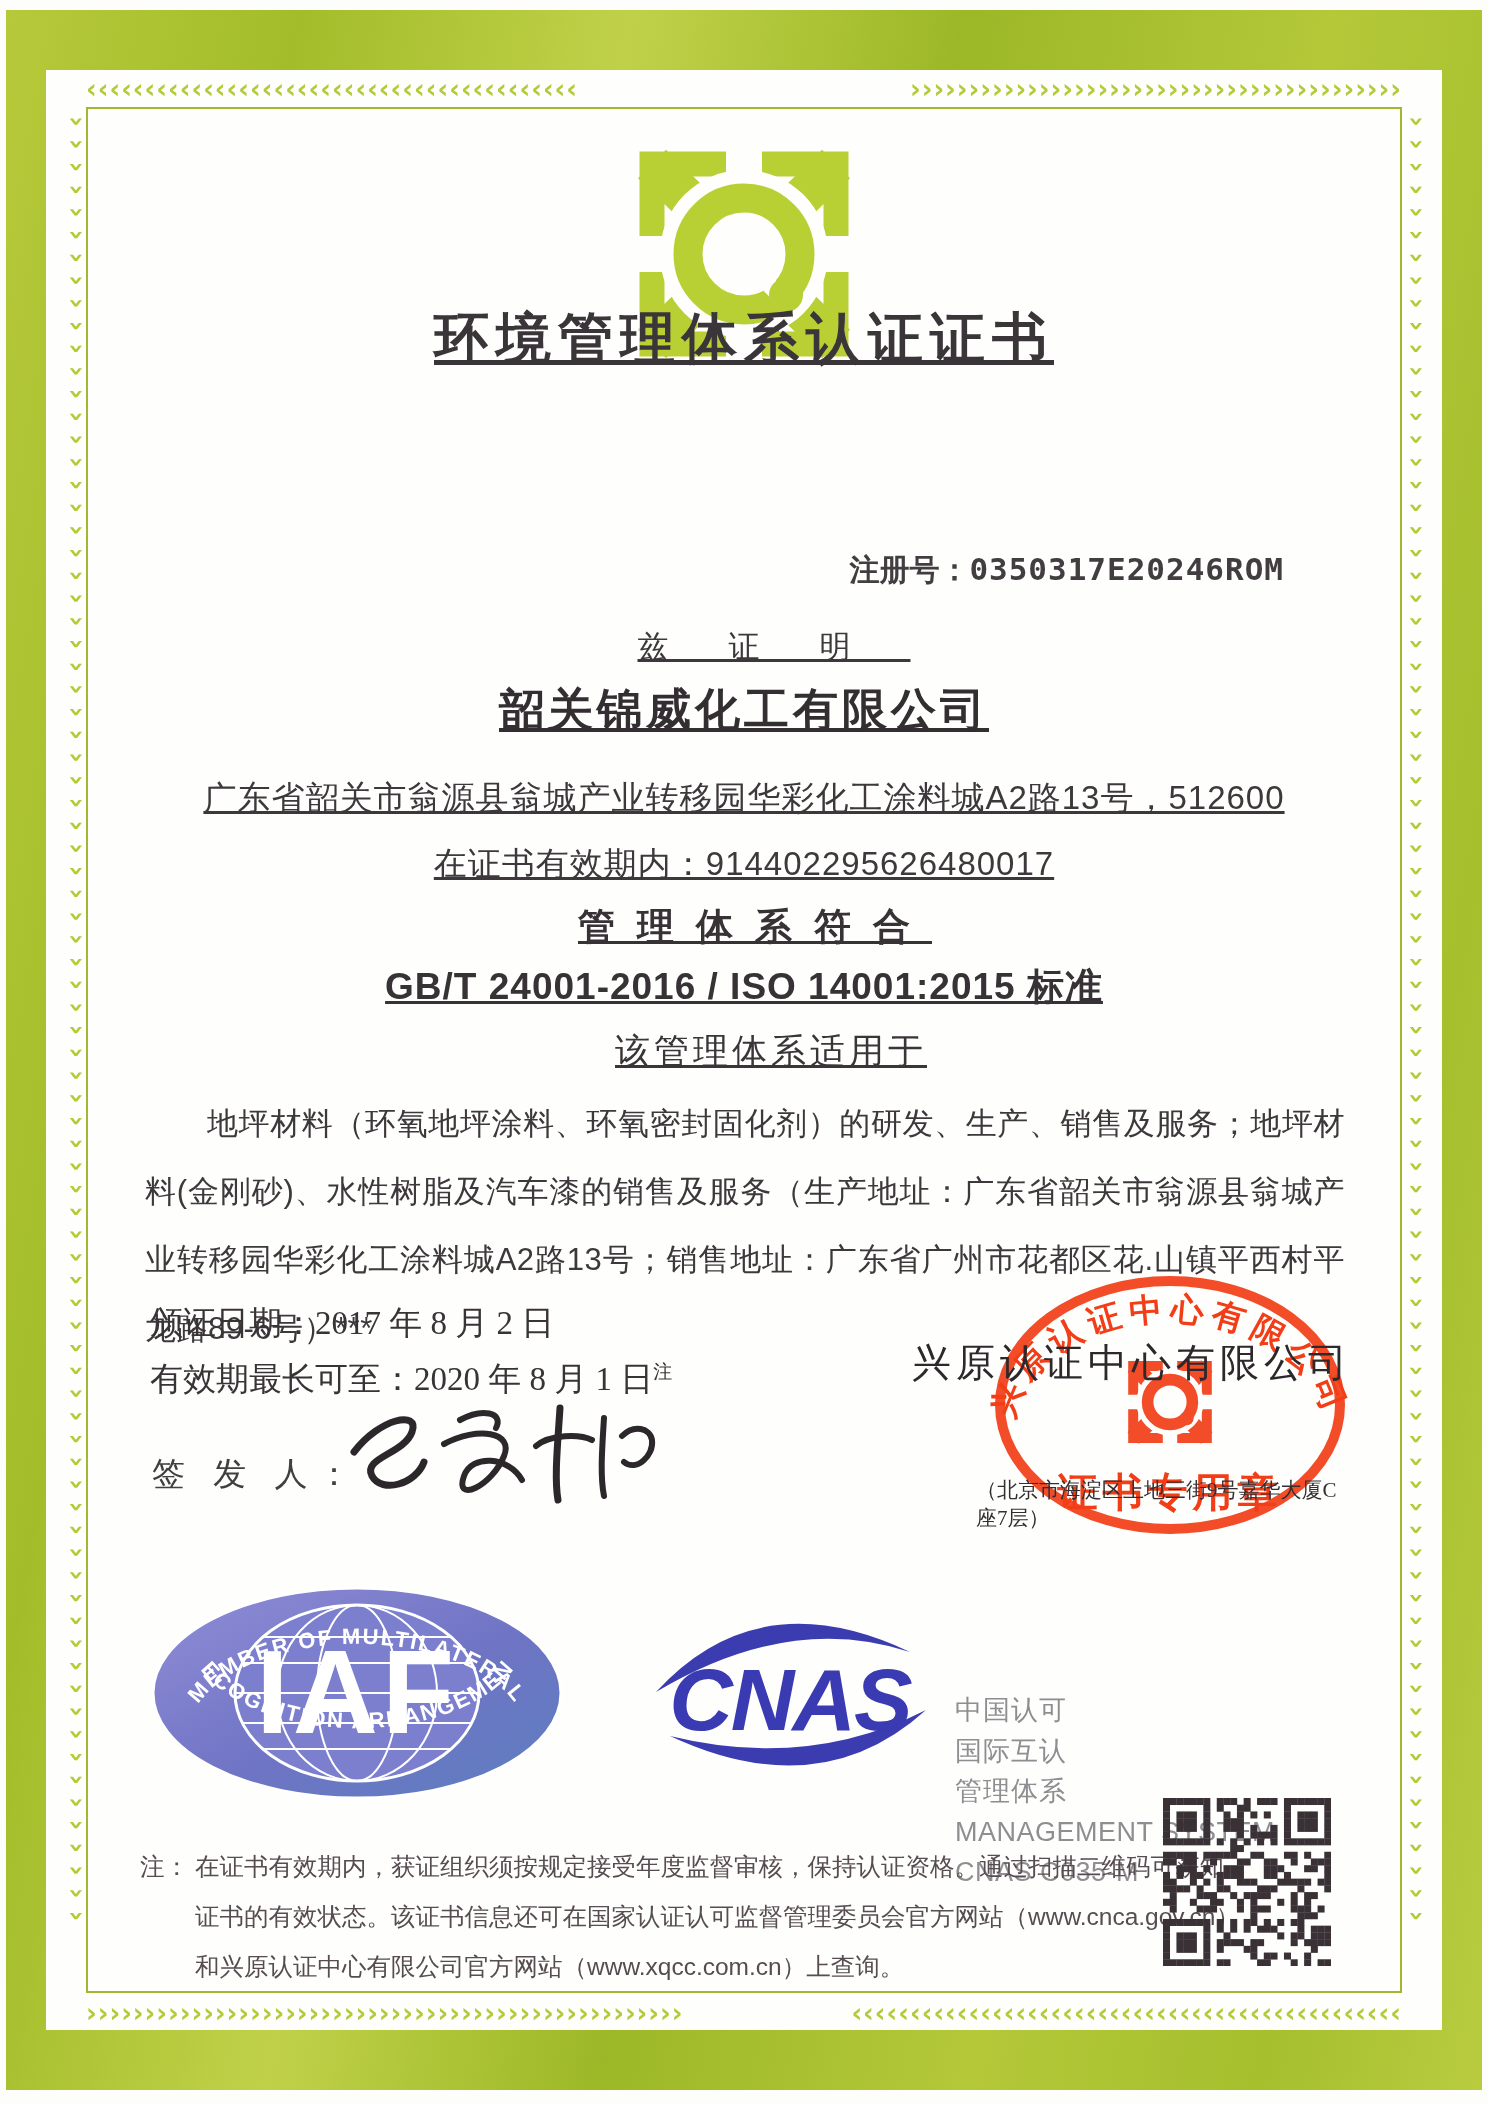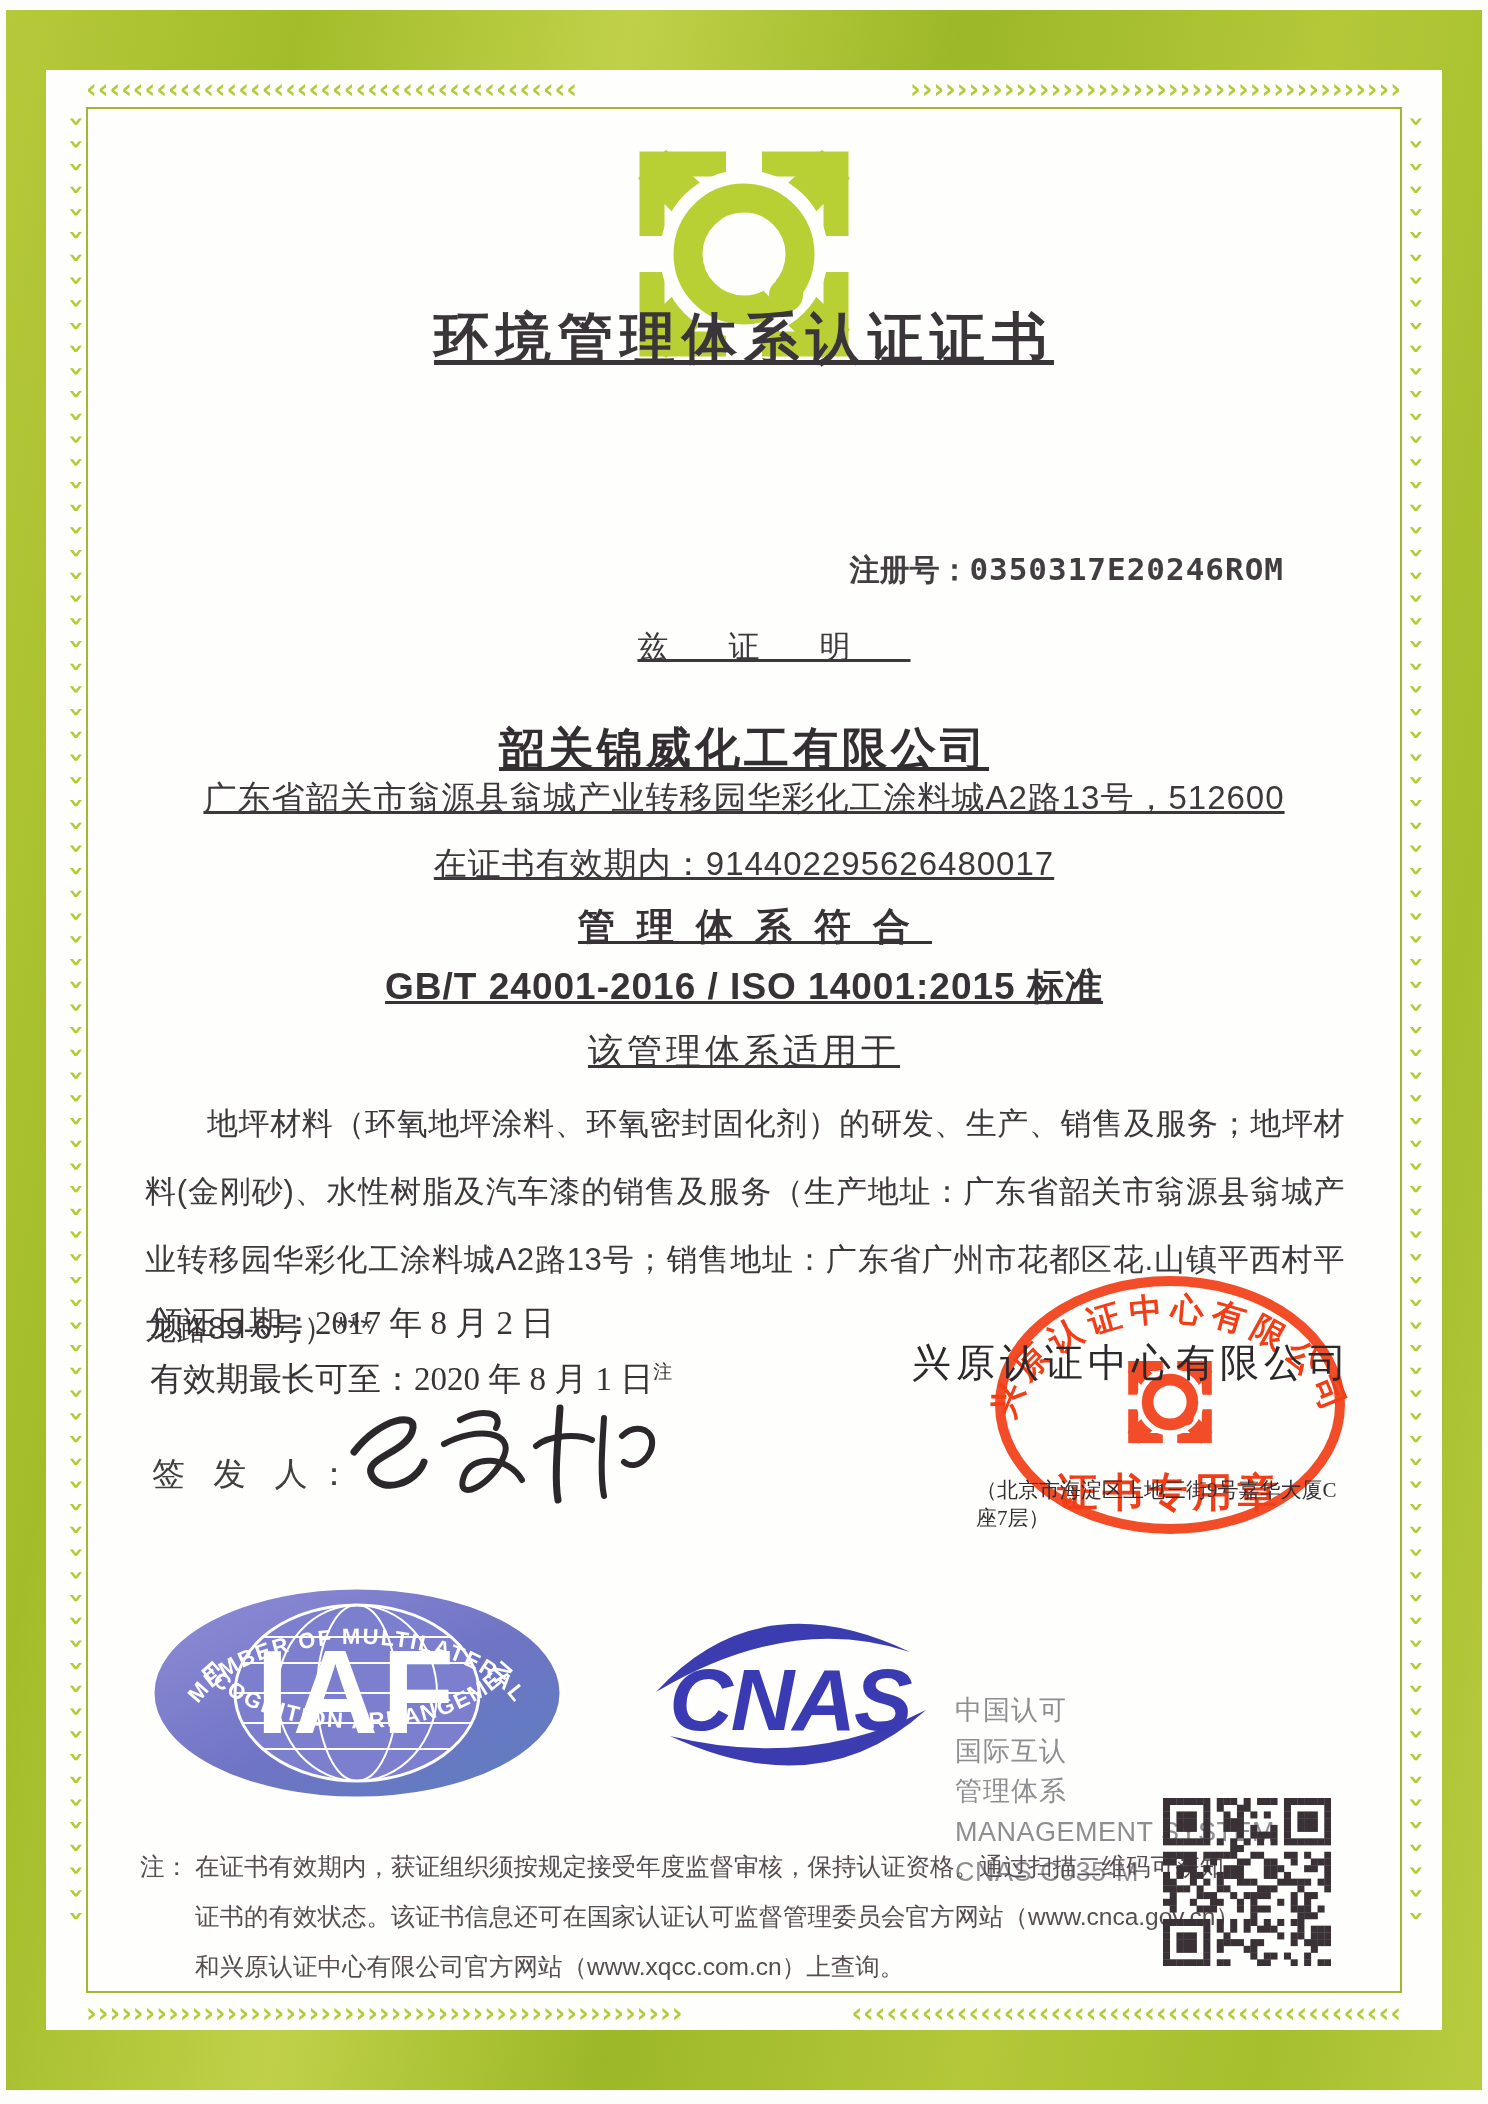--- a/index.html
+++ b/index.html
@@ -24,27 +24,27 @@
   .cc-r{left:1384px;top:46px;}
   
   .abs{position:absolute;}
   .center{left:0;width:100%;text-align:center;text-decoration:underline;}
   .title{top:232px;font-size:55px;font-weight:700;letter-spacing:7px;color:#3a3539;}
   .regline{top:480px;right:158px;text-align:right;color:#423d40;}
   .regline .lbl{font-size:30px;font-weight:700;}
   .regline .val{font:700 31px "DejaVu Sans Mono","Liberation Mono",monospace;letter-spacing:1px;}
   .hereby{top:556px;font-size:31px;color:#3d383c;font-family:"Liberation Serif","DejaVu Serif",serif;}
   .hereby span{letter-spacing:60px;margin-right:-60px;}
-  .company{top:649px;font-size:45px;font-weight:700;letter-spacing:4px;color:#332e32;}
+  .company{top:610px;font-size:45px;font-weight:700;letter-spacing:4px;color:#332e32;}
   .addr{top:706px;font-size:33px;color:#3d383c;letter-spacing:1px;}
   .credit{top:772px;font-size:33px;color:#3d383c;letter-spacing:1px;}
   .conform{top:832px;font-size:37px;font-weight:700;color:#373236;}
   .conform span{letter-spacing:22px;margin-right:-22px;}
   .standard{top:892px;font-size:37px;font-weight:700;color:#373236;letter-spacing:1px;}
-  .scopehead{top:958px;font-size:35px;color:#3a3539;letter-spacing:4px;}
+  .scopehead{top:958px;font-size:35px;color:#3a3539;letter-spacing:4px;padding-left:27px;}
   .scope{top:1020px;left:99px;width:1200px;font-size:31px;line-height:2.2;color:#3d383c;
          text-align:justify;text-indent:2em;letter-spacing:0.5px;}
   .dateline{left:104px;font-size:33px;color:#38333Six;color:#383336;font-family:"Liberation Serif","DejaVu Serif",serif;}
   .d1{top:1231px;}
   .d2{top:1287px;}
   .dateline sup{font-size:19px;}
   .signer{left:106px;top:1382px;font-size:33px;color:#404040;font-family:"Liberation Serif","DejaVu Serif",serif;letter-spacing:10px;}
   .sig-svg{left:286px;top:1322px;}
   .sig-name{position:absolute;left:0;top:0;font-size:0;color:transparent;}
   .stamp{left:924px;top:1190px;}

